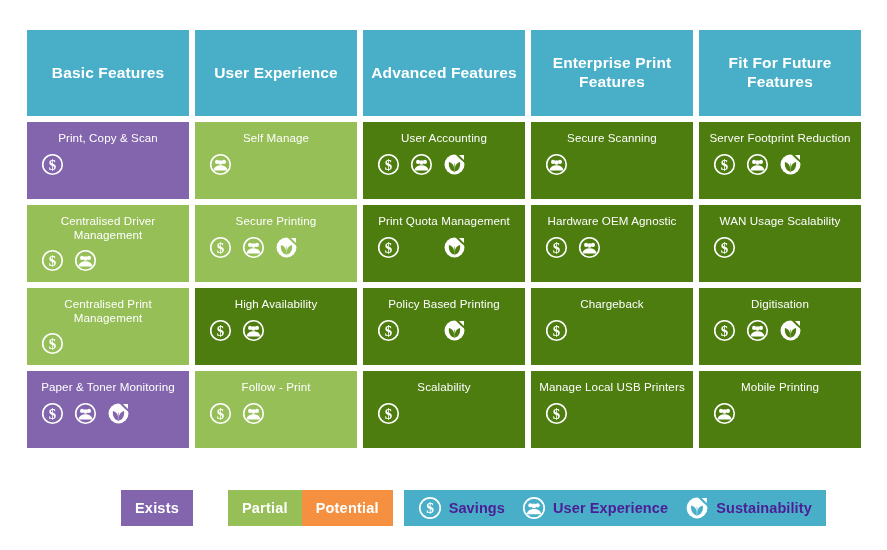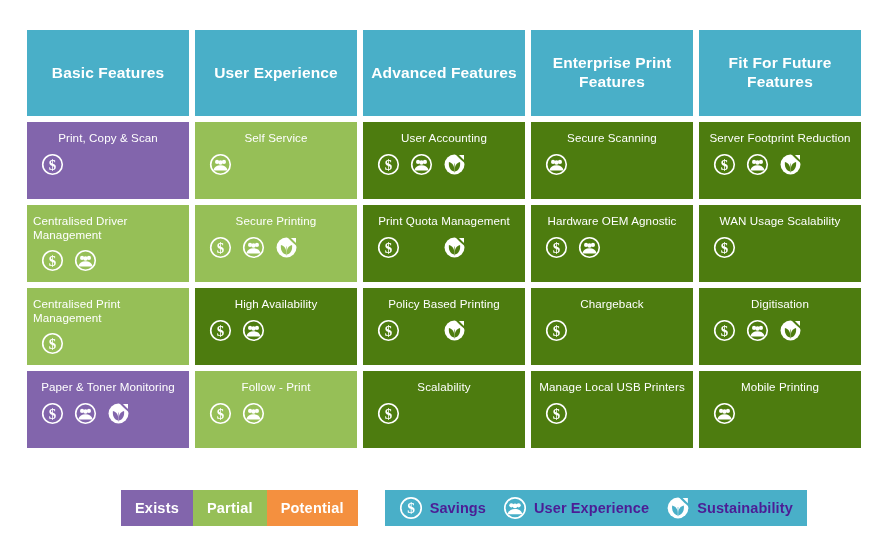--- a/index.html
+++ b/index.html
@@ -56,21 +56,21 @@
     box-sizing: border-box;
   }
   .cell.exists    { background: #8265ac; }
   .cell.partial   { background: #96bf57; }
   .cell.potential { background: #4d7c0f; }
 
   .cell-label {
     color: #ffffff;
     font-size: 11.6px;
     line-height: 1.22;
-    text-align: left;
+    text-align: center;
     padding: 0 6px;
     letter-spacing: 0.1px;
     min-height: 15px;
   }
   .icon-row {
     margin-top: 7px;
     display: flex;
     gap: 10px;
     align-items: center;
     justify-content: flex-start;
@@ -88,35 +88,34 @@
   .icon-slot svg { display: block; width: 23px; height: 23px; }
 
   
   #legend {
     position: absolute;
     left: 121px;
     top: 490px;
     display: flex;
     align-items: stretch;
     height: 36px;
-    gap: 16px;
   }
   .legend-status {
     display: flex;
     align-items: center;
     justify-content: center;
     color: #ffffff;
     font-size: 14.5px;
     font-weight: bold;
     padding: 0 14px;
     letter-spacing: 0.2px;
     box-sizing: border-box;
   }
   .legend-status.exists    { background: #8265ac; }
-  .legend-status.partial   { background: #96bf57; }
+  .legend-status.partial   { background: #96bf57; margin-left: 35px; }
   .legend-status.potential { background: #f4903f; }
 
   .legend-icons {
     background: #49afc8;
     margin-left: 11px;
     display: flex;
     align-items: center;
     padding: 0 14px;
     gap: 8px;
   }
@@ -162,21 +161,21 @@
         <div class="icon-row">
           <span class="icon-slot">
             <svg viewBox="0 0 24 24" aria-hidden="true">
               <circle cx="12" cy="12" r="10.2" fill="none" stroke="#ffffff" stroke-width="1.7"></circle>
               <text x="12" y="17.4" text-anchor="middle" font-family="Liberation Serif, serif" font-size="15.5" font-weight="bold" fill="#ffffff">$</text>
             </svg>
           </span>
         </div>
       </div>
       <div class="cell partial">
-        <div class="cell-label">Self Service</div>
+        <div class="cell-label">Self Manage</div>
         <div class="icon-row">
           <span class="icon-slot">
             <svg viewBox="0 0 24 24" aria-hidden="true">
               <circle cx="12" cy="12" r="10.2" fill="none" stroke="#ffffff" stroke-width="1.7"></circle>
               <circle cx="8.4" cy="9.3" r="2.15" fill="#ffffff"></circle>
               <circle cx="15.6" cy="9.3" r="2.15" fill="#ffffff"></circle>
               <circle cx="12" cy="9.9" r="2.35" fill="#ffffff"></circle>
               <path d="M4.6 18.2 C5.4 14.6 8.3 12.9 12 12.9 C15.7 12.9 18.6 14.6 19.4 18.2 Z" fill="#ffffff"></path>
             </svg>
           </span>

